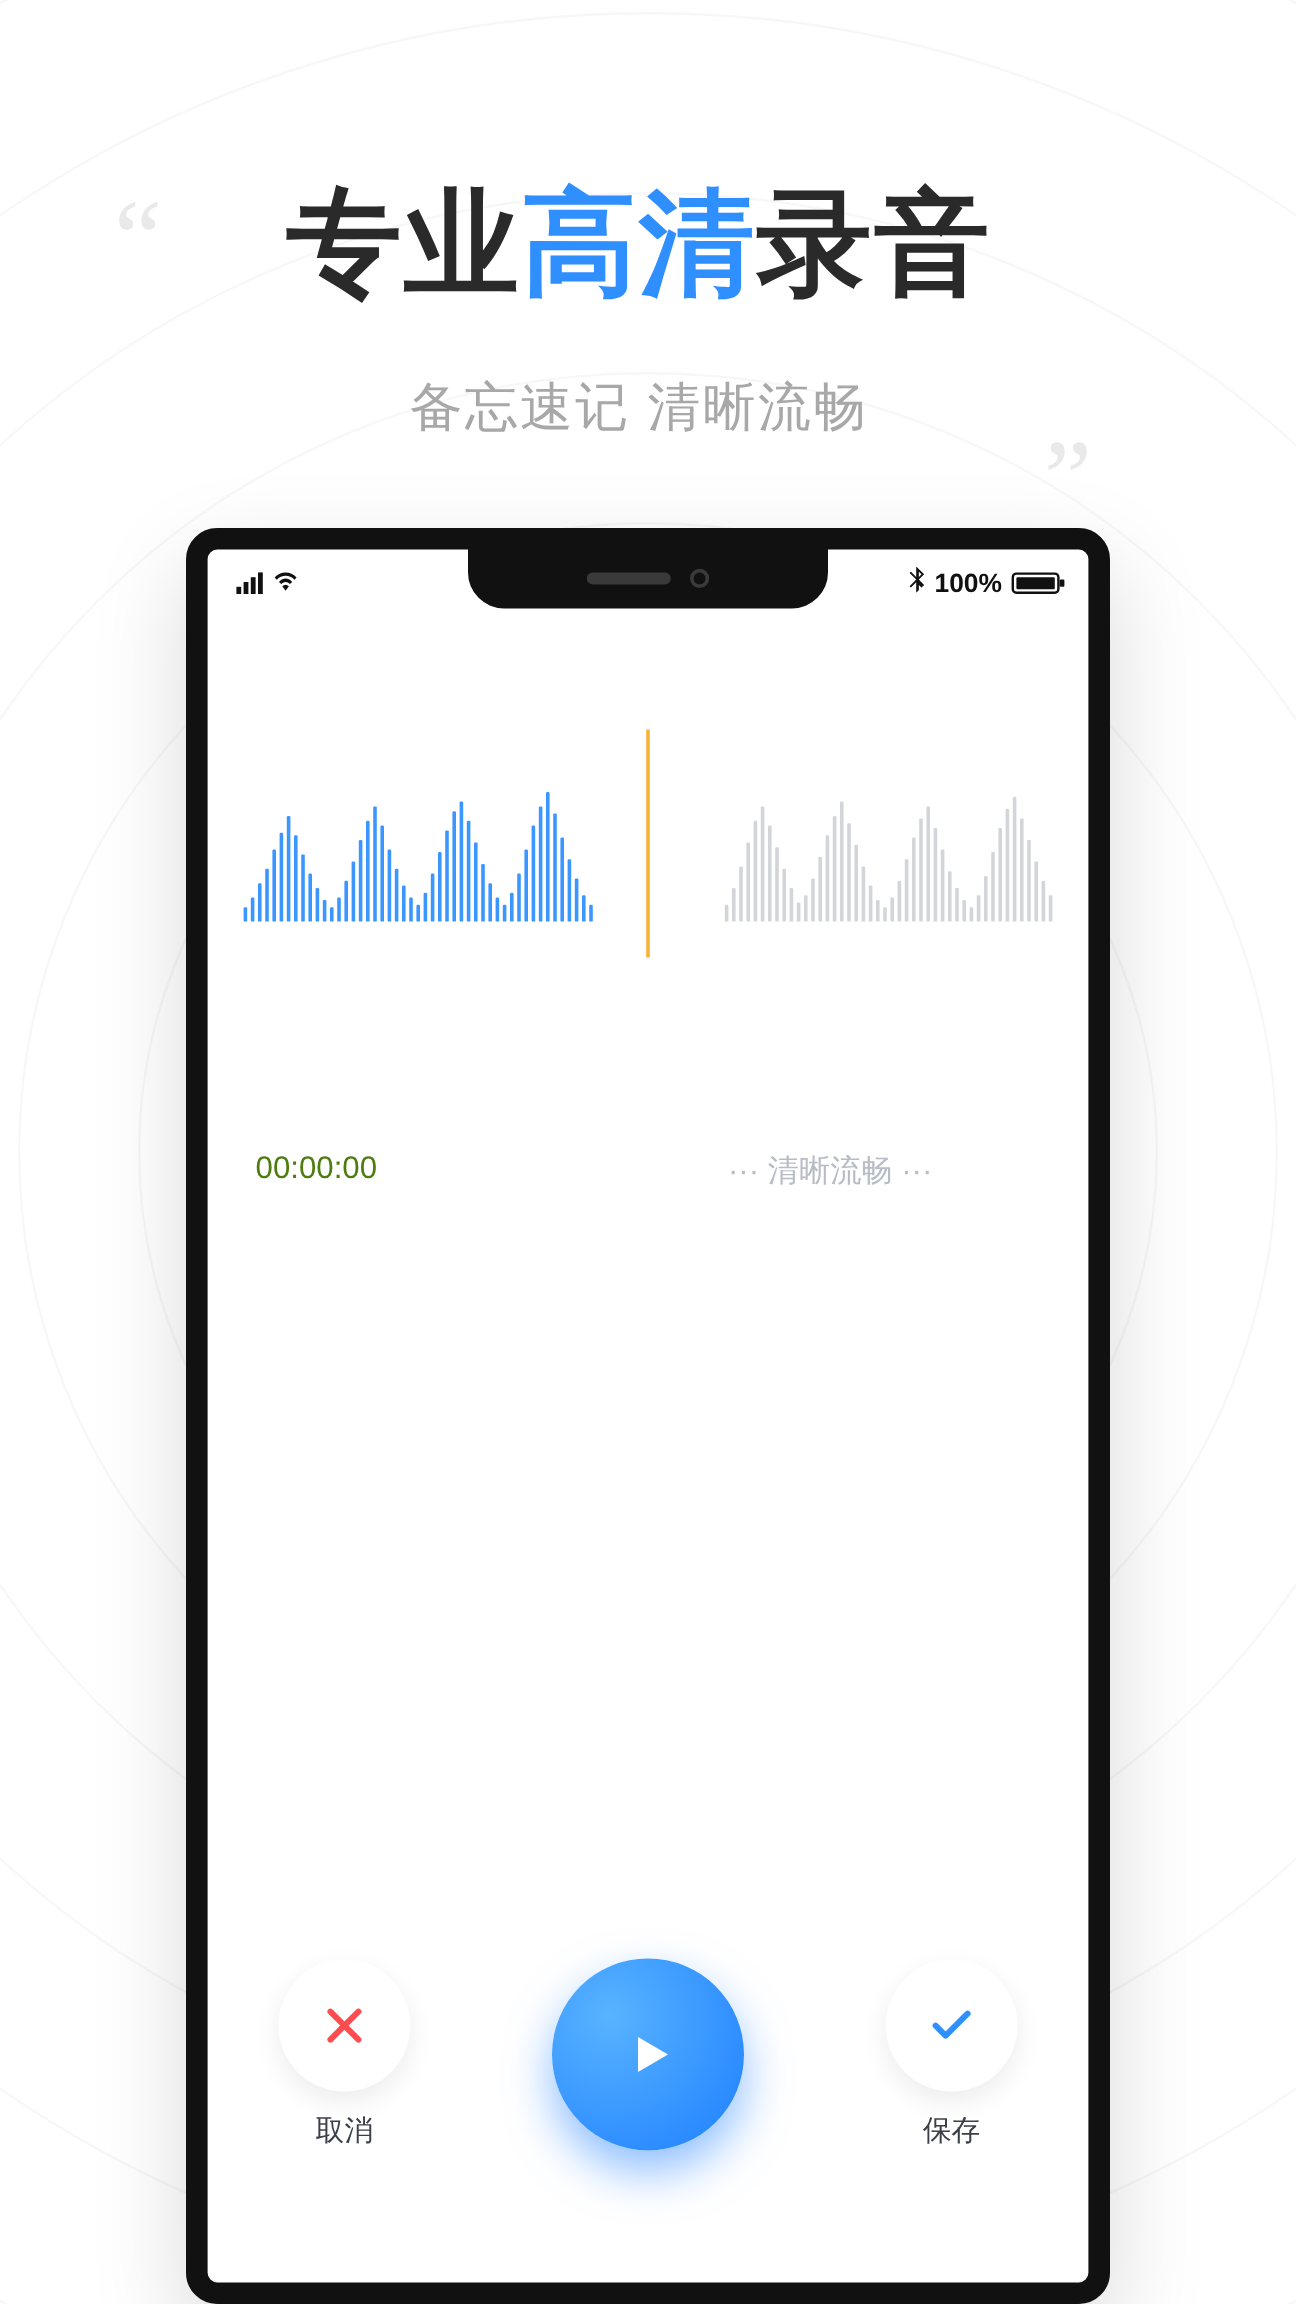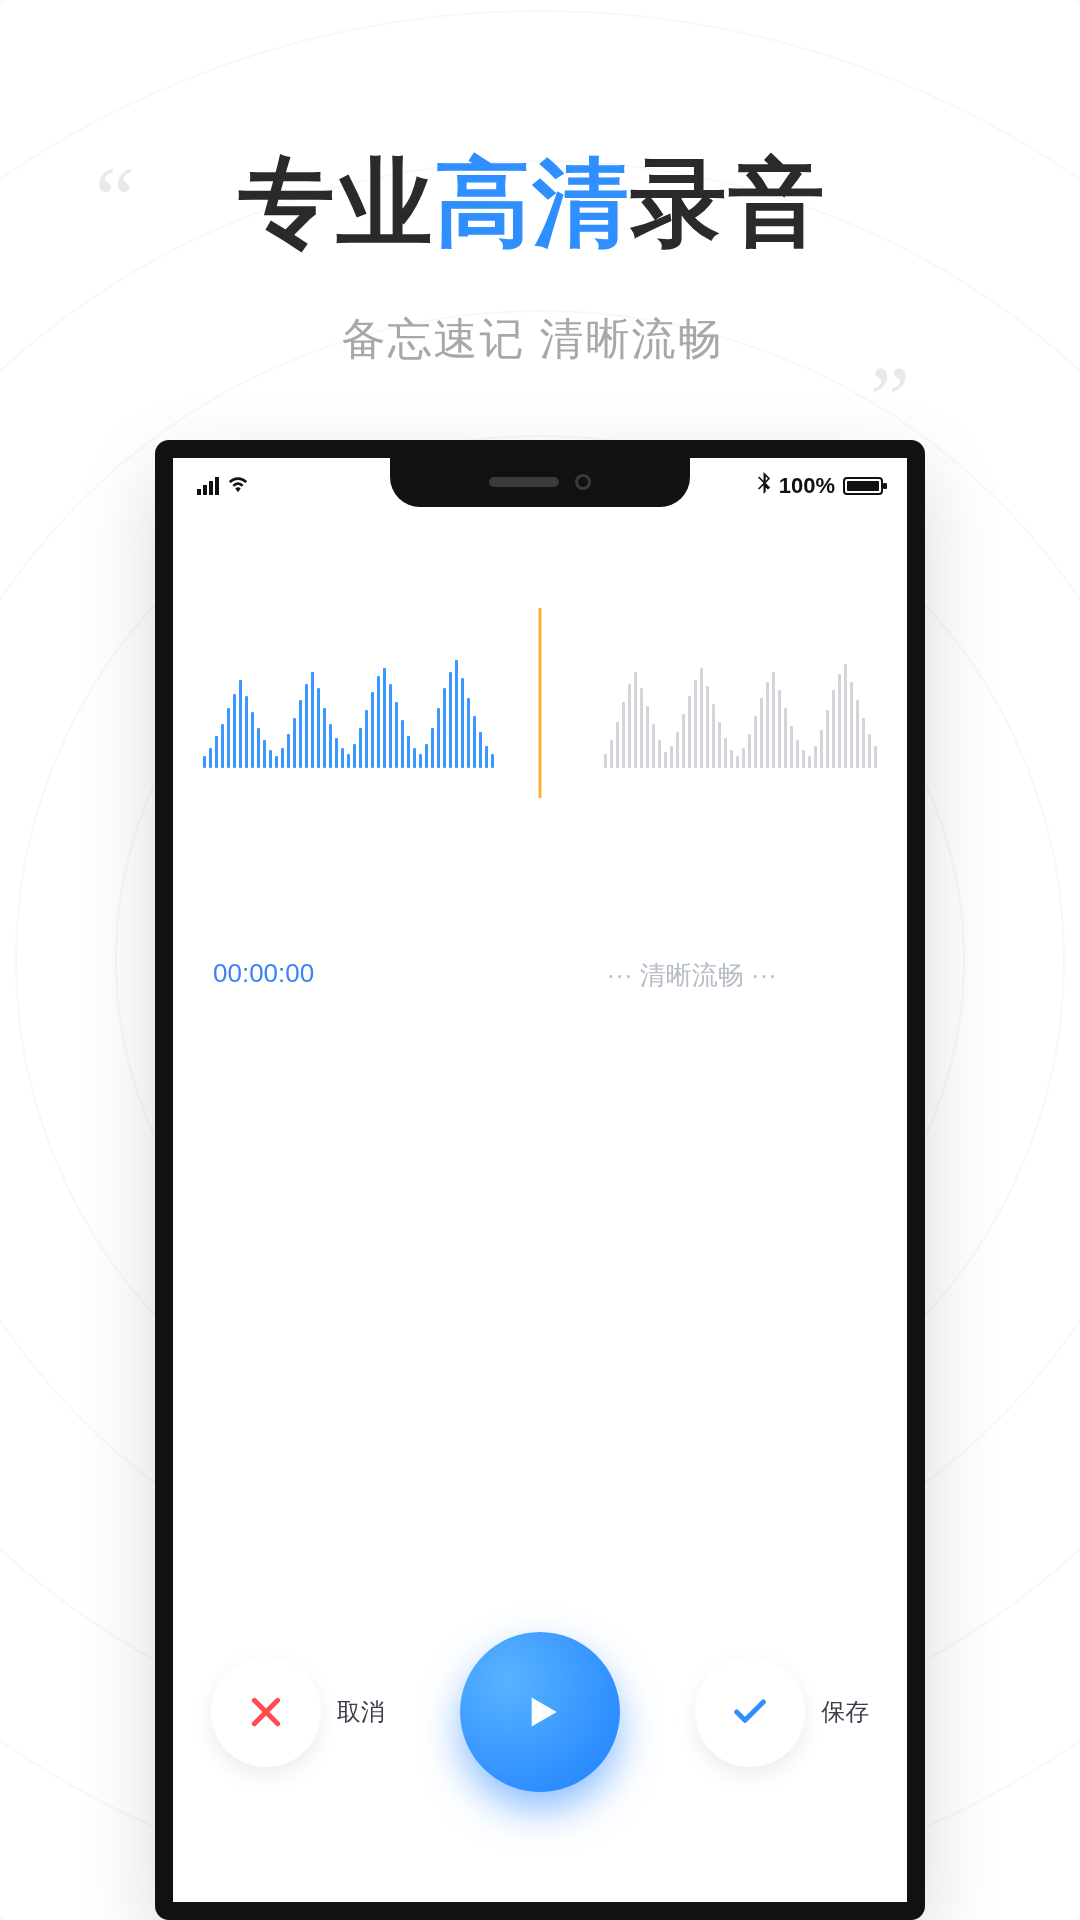--- a/index.html
+++ b/index.html
@@ -59,21 +59,21 @@
 
   
   .phone {
     position: absolute;
     left: 50%;
     transform: translateX(-50%);
     top: 440px;
     width: 770px;
     height: 1480px; 
     border: 18px solid #111;
-    border-radius: 14px;
+    border-radius: 26px;
     background: #fff;
     box-shadow: 0 30px 80px rgba(0,0,0,0.15);
   }
 
   
   .notch {
     position: absolute;
     top: -1px;
     left: 50%;
     transform: translateX(-50%);
@@ -184,35 +184,35 @@
 
   .time-row {
     position: absolute;
     top: 500px;
     left: 40px;
     right: 40px;
     display: flex;
     justify-content: space-between;
     font-size: 26px;
   }
-  .elapsed { color: #3b82f6; }
+  .elapsed { color: #4d7c0f; }
   .status-text { color: #b7bcc6; margin-right: 90px; }
 
   
   .controls {
     position: absolute;
     left: 0; right: 0;
     bottom: 110px; 
     display: flex;
     align-items: center;
     justify-content: space-around;
   }
   .ctrl-col {
     display: flex;
-    flex-direction: row;
+    flex-direction: column;
     align-items: center;
     gap: 16px;
   }
   .small-btn {
     width: 110px; height: 110px;
     border-radius: 50%;
     background: #fff;
     box-shadow: 0 8px 22px rgba(0,0,0,0.08);
     display:flex; align-items:center; justify-content:center;
   }

